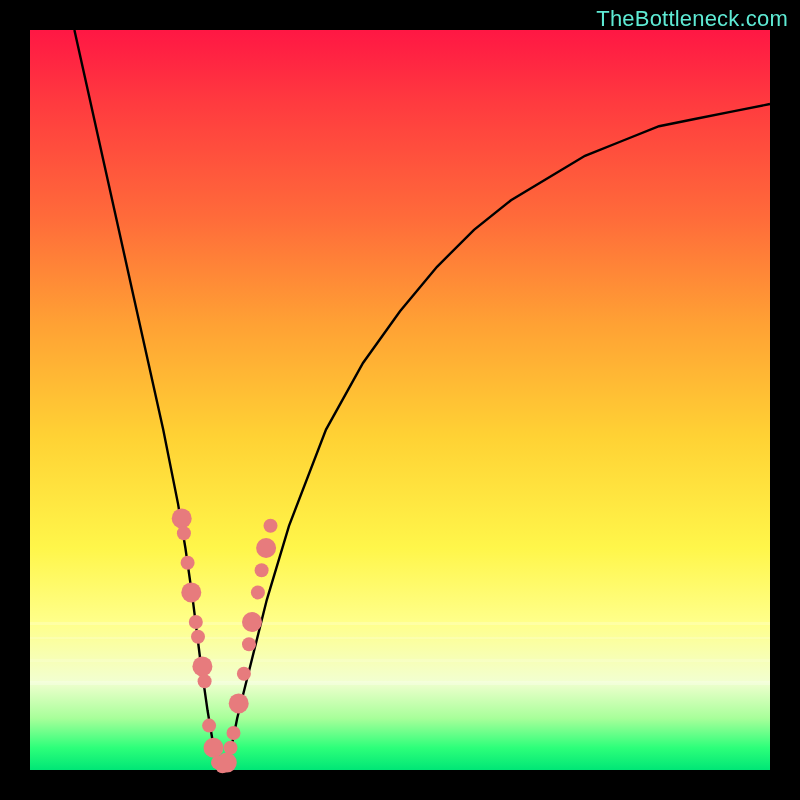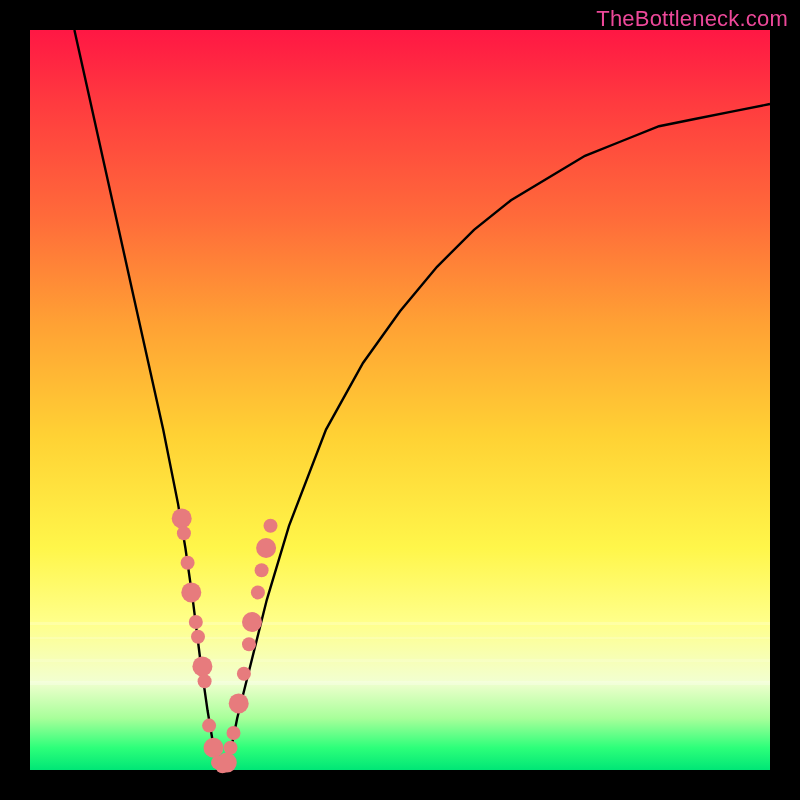--- a/index.html
+++ b/index.html
@@ -44,21 +44,21 @@
     position: absolute;
     left: 0;
     width: 100%;
     opacity: 0.22;
     background: #fff;
   }
   .watermark {
     position: absolute;
     top: 6px;
     right: 12px;
-    color: #ec4899;
+    color: #5eead4;
     font-size: 22px;
     letter-spacing: 0.2px;
     user-select: none;
   }
   svg.curve {
     position: absolute;
     left: 0; top: 0;
     width: 740px;
     height: 740px;
     overflow: visible;

